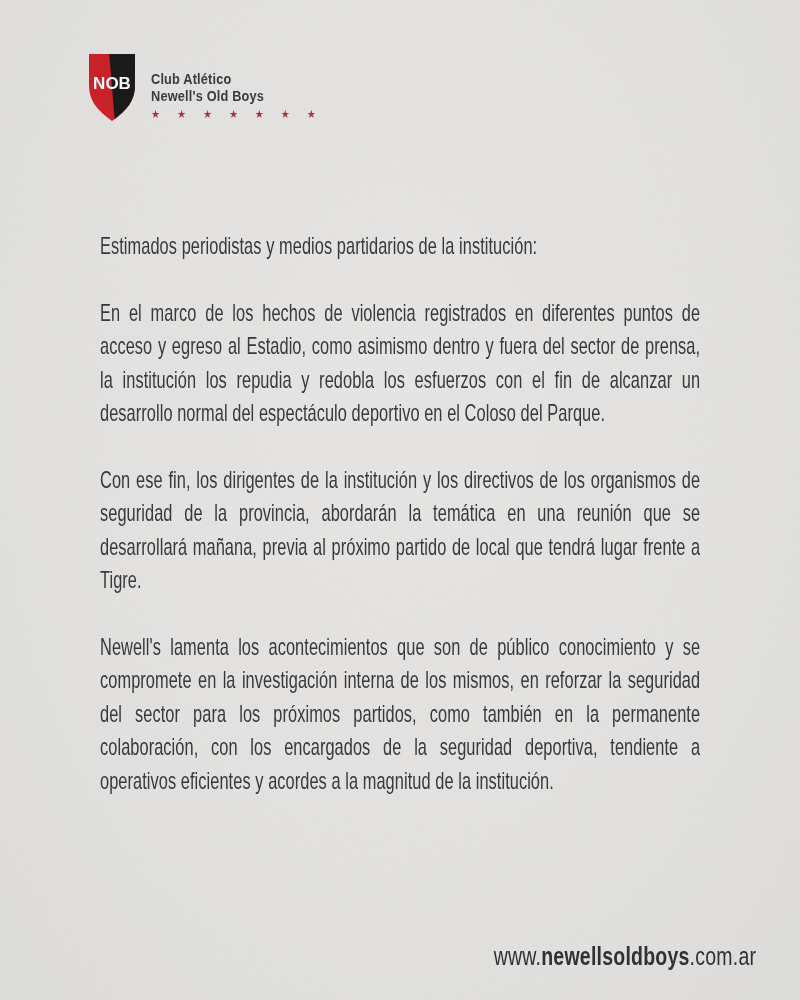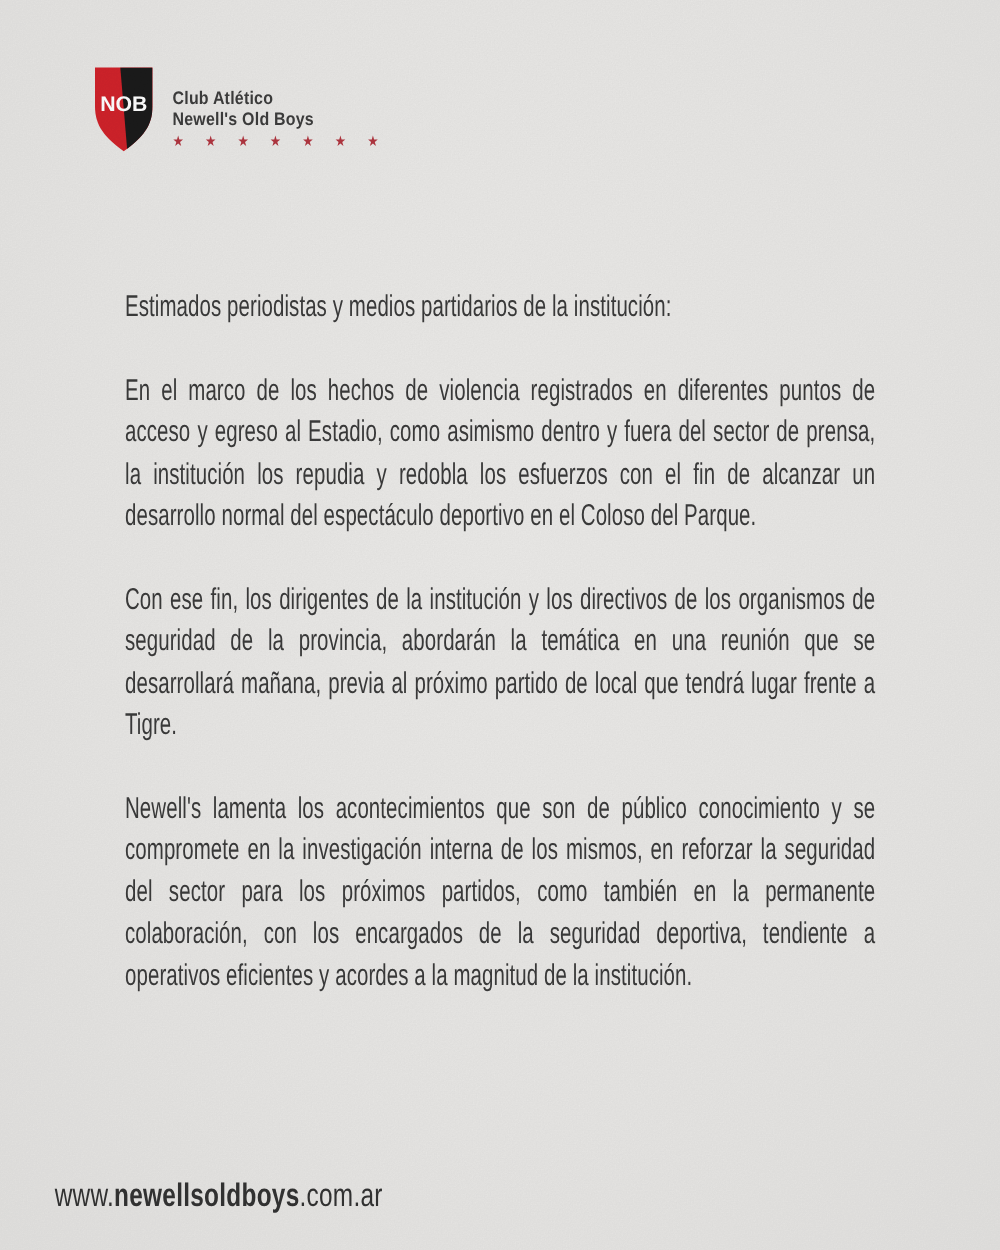--- a/index.html
+++ b/index.html
@@ -21,21 +21,21 @@
     position: absolute;
     inset: 0;
     z-index: 50;
     pointer-events: none;
   }
 
   
   .logo {
     position: absolute;
     top: 51px;
-    left: 73px;
+    left: 86px;
     display: flex;
     z-index: 10;
   }
   .crest {
     width: 52px;
     height: 72px;
     flex: 0 0 auto;
   }
   .logo-names {
     margin-left: 13px;
@@ -80,21 +80,21 @@
   .copy p.justified {
     text-align: justify;
   }
 
   
   .site-footer {
     position: absolute;
     left: 0;
     right: 0;
     top: 941px;
-    text-align: left;
+    text-align: right;
     z-index: 10;
   }
   .site-url {
     display: inline-block;
     transform: scaleX(0.75);
     transform-origin: 50% 50%;
     font-size: 26px;
     letter-spacing: 0.3px;
     color: #333333;
     white-space: nowrap;

